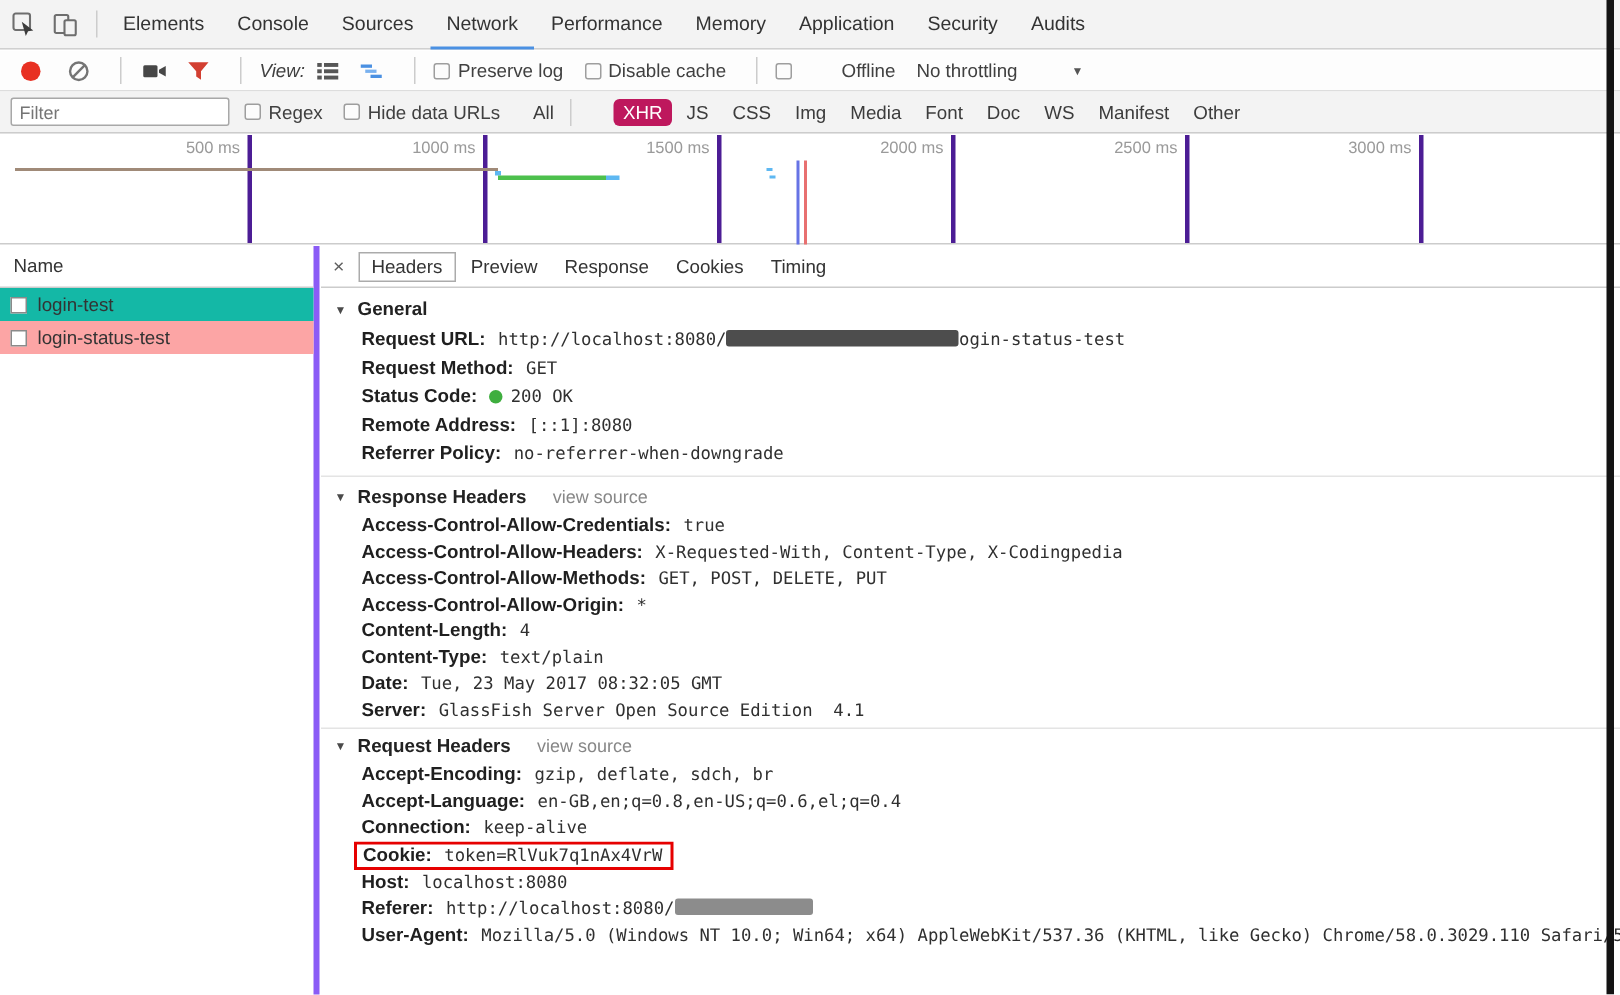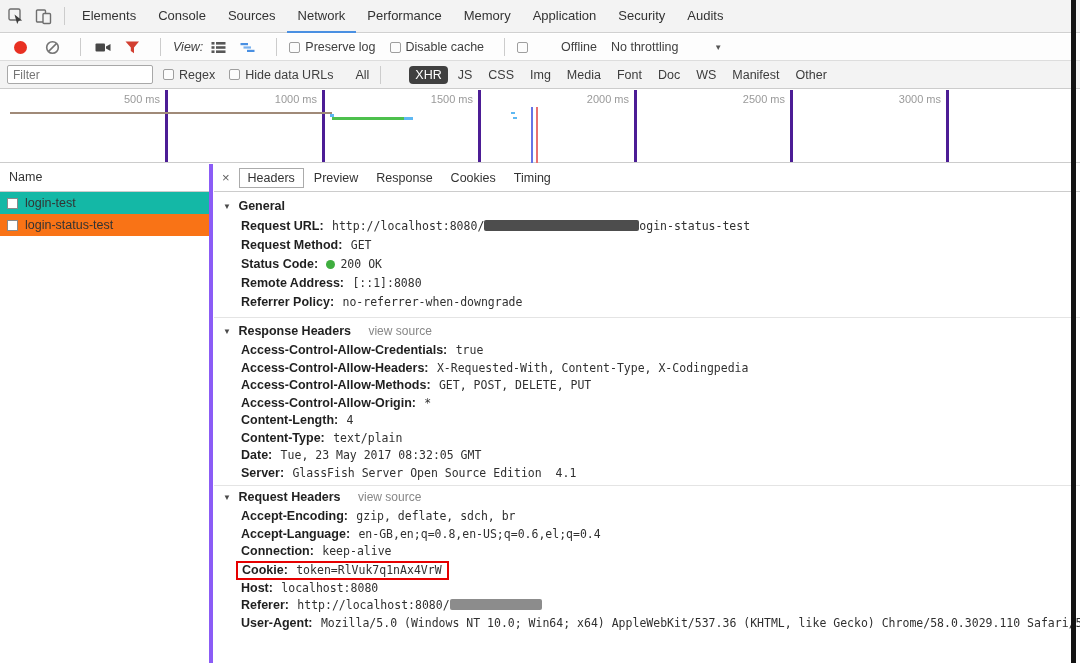--- a/index.html
+++ b/index.html
@@ -26,35 +26,35 @@
   .cklabel { display:flex; align-items:center; margin-right:14px; color:#404040; font-size:12.5px; }
   .viewlbl { color:#404040; margin-right:8px; font-size:12.5px;font-style:italic; }
   .throt { color:#404040; font-size:12.5px; margin-right:36px; }
   .ddarrow { font-size:8px; color:#555; }
   
   .filterbar { position:absolute; left:0; top:61px; width:100%; height:28px; background:#f3f3f3;
                border-bottom:1px solid #ccc; display:flex; align-items:center; padding-left:7px; font-size:12.5px; }
   .filterinput { width:146px; height:19px; border:1px solid #a8a8a8; border-radius:2px; background:#fff;
                  font-family:"Liberation Sans",sans-serif; font-size:12px; padding:0 5px; color:#333; margin-right:10px; }
   .ftype { padding:2px 6px; margin:0 2px; color:#3c3c3c; border-radius:4px; }
-  .ftype.active { background:#404040; color:#fff;margin-left:25px; }
+  .ftype.active { background:#be185d; color:#fff;margin-left:25px; }
   
   .overview { position:absolute; left:0; top:90px; width:100%; height:73px; background:#fff;
               border-bottom:1px solid #ccc; }
   .ovgrid { position:absolute; inset:0; display:flex; }
   .ovseg { height:100%; border-right:3px solid #4c1d95; text-align:right; padding:3px 5px 0 0;
            color:#9a9a9a; font-size:11px; }
   .wf { position:absolute; }
   
   .leftpanel { position:absolute; left:0; top:164px; width:213px; height:592px; background:#fff;
                border-right:4px solid #8b5cf6; }
   .lph { height:28px; line-height:27px; padding-left:9px; border-bottom:1px solid #ccc; color:#333; font-size:12.5px; }
   .reqrow { height:22px; display:flex; align-items:center; padding-left:7px; font-size:12.5px; color:#333; }
   .reqrow.alt { background:#14b8a6; }
-  .reqrow.selected { background:#f97316; }
+  .reqrow.selected { background:#fca5a5; }
   .fileicon { width:11px; height:11px; border:1px solid #8a8a8a; background:#fff; margin-right:7px; flex:none; }
   .rightpanel { position:absolute; left:214px; top:164px; width:866px; height:499px; background:#fff; overflow:hidden; }
   .dtabs { height:28px; border-bottom:1px solid #ccc; display:flex; align-items:center; font-size:12.5px; color:#333; }
   .dclose { padding:0 9px 0 8px; font-size:13px; color:#5f5f5f; }
   .dtab { padding:2px 8px; margin-right:2px; }
   .dtab.active { border:1px solid #ababab; background:#fff; }
   .dcontent { padding-top:5px; }
   .secttitle { line-height:19px; padding-left:9px; font-size:12.5px; color:#222; font-weight:bold; white-space:nowrap; }
   .disc { display:inline-block; font-size:8px; color:#4a4a4a; margin-right:4px; transform:translateY(-1px); }
   .viewsrc { font-weight:normal; color:#878787; margin-left:14px; font-size:12px; }

